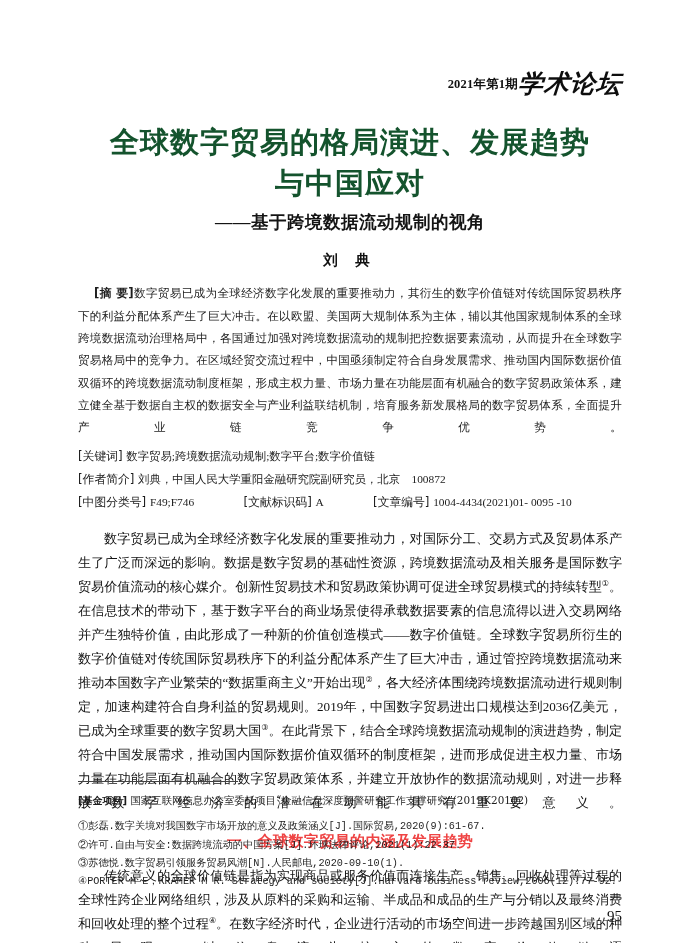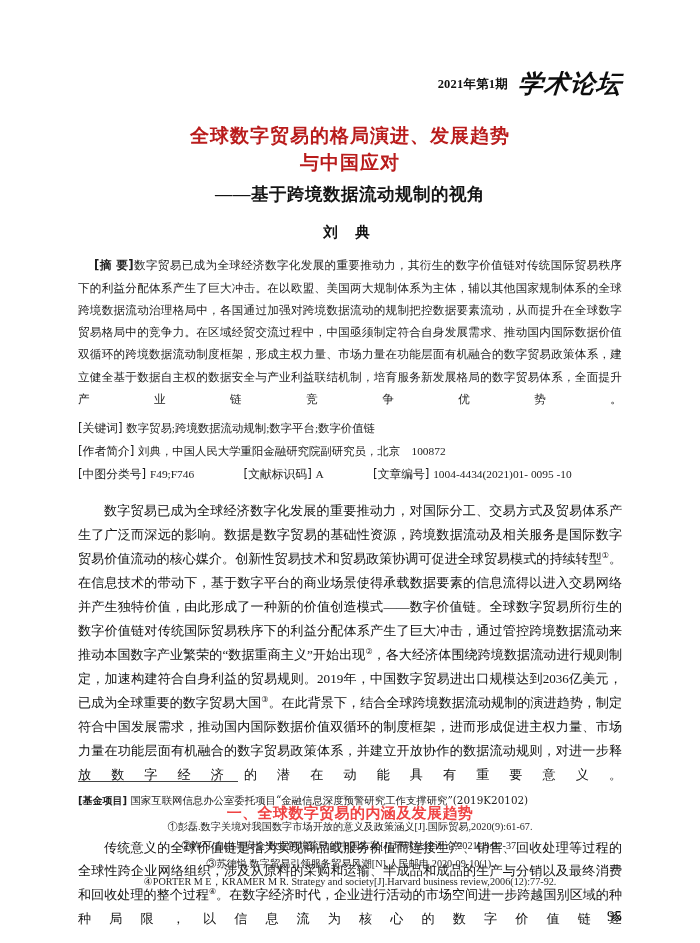--- a/index.html
+++ b/index.html
@@ -22,21 +22,21 @@
     height: 943px;
     box-sizing: border-box;
     padding: 0 78px;
   }
 
   
   .masthead {
     display: flex;
     align-items: flex-end;
     justify-content: flex-end;
-    gap: 10px;
+    gap: 0;
     padding-top: 56px;
     height: 40px;
   }
   .issue-line {
     font-family: "Liberation Serif", "DejaVu Serif", serif;
     font-size: 12.5px;
     font-weight: bold;
     letter-spacing: 0.2px;
     color: #111;
     padding-bottom: 3px;
@@ -54,25 +54,25 @@
     white-space: nowrap;
   }
 
   
   .title-block {
     margin-top: 26px;
     text-align: center;
   }
   .title-main {
     font-family: "DejaVu Sans", "Liberation Sans", sans-serif;
-    font-size: 19px;
+    font-size: 29px;
     font-weight: bold;
     line-height: 1.42;
     letter-spacing: 1px;
-    color: #b91c1c;
+    color: #14532d;
   }
   .title-sub {
     margin-top: 6px;
     font-family: "Liberation Serif", "DejaVu Serif", serif;
     font-size: 17.5px;
     font-weight: bold;
     letter-spacing: 0.5px;
     color: #141414;
   }
   .author {
@@ -173,25 +173,24 @@
     font-weight: bold;
     font-size: 10px;
   }
   .foot-rule {
     width: 160px;
     height: 1px;
     background: #444;
     margin-bottom: 6px;
   }
   .footnotes {
-    font-family: Liberation Serif, serif;
+    font-family: Liberation Mono, monospace;
     font-size: 10.2px;
     line-height: 1.78;
     color: #1e1e1e;
-    text-align: center;
   }
   .footnote { white-space: nowrap; }
 
   .page-number {
     position: absolute;
     right: 78px;
     bottom: 18px;
     font-family: "Liberation Serif", "DejaVu Serif", serif;
     font-size: 15px;
     color: #111;

